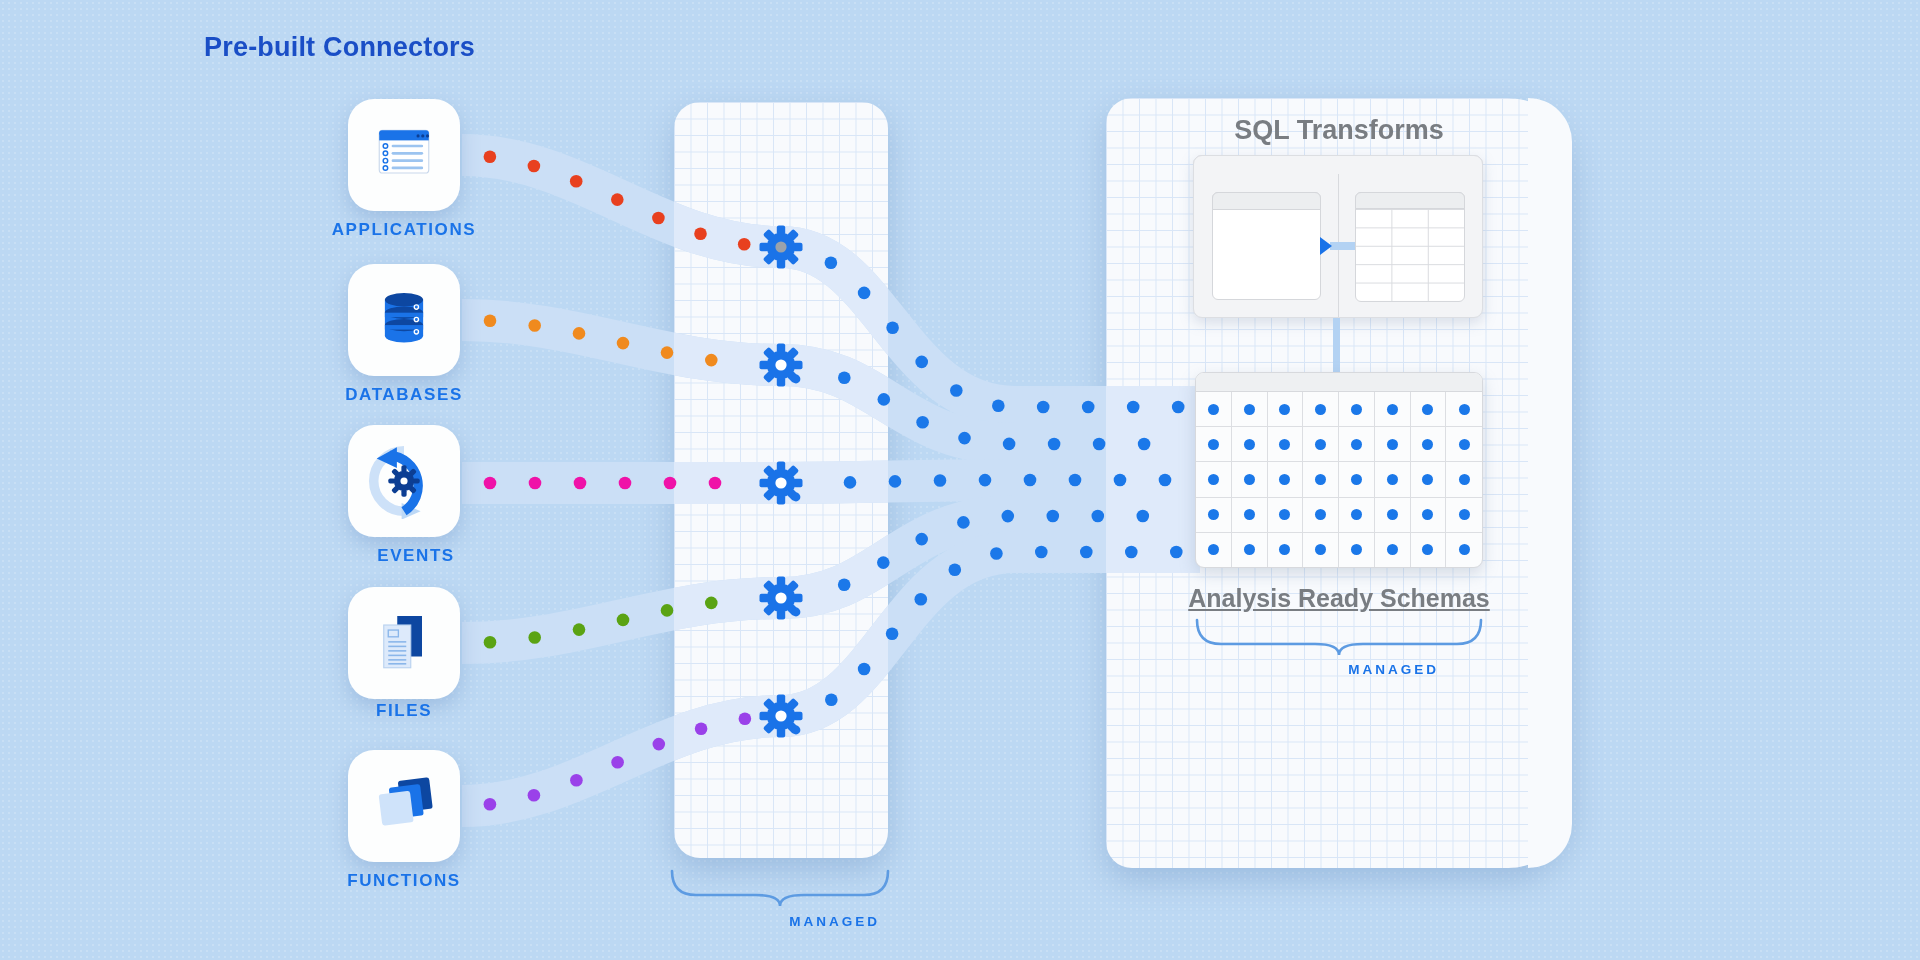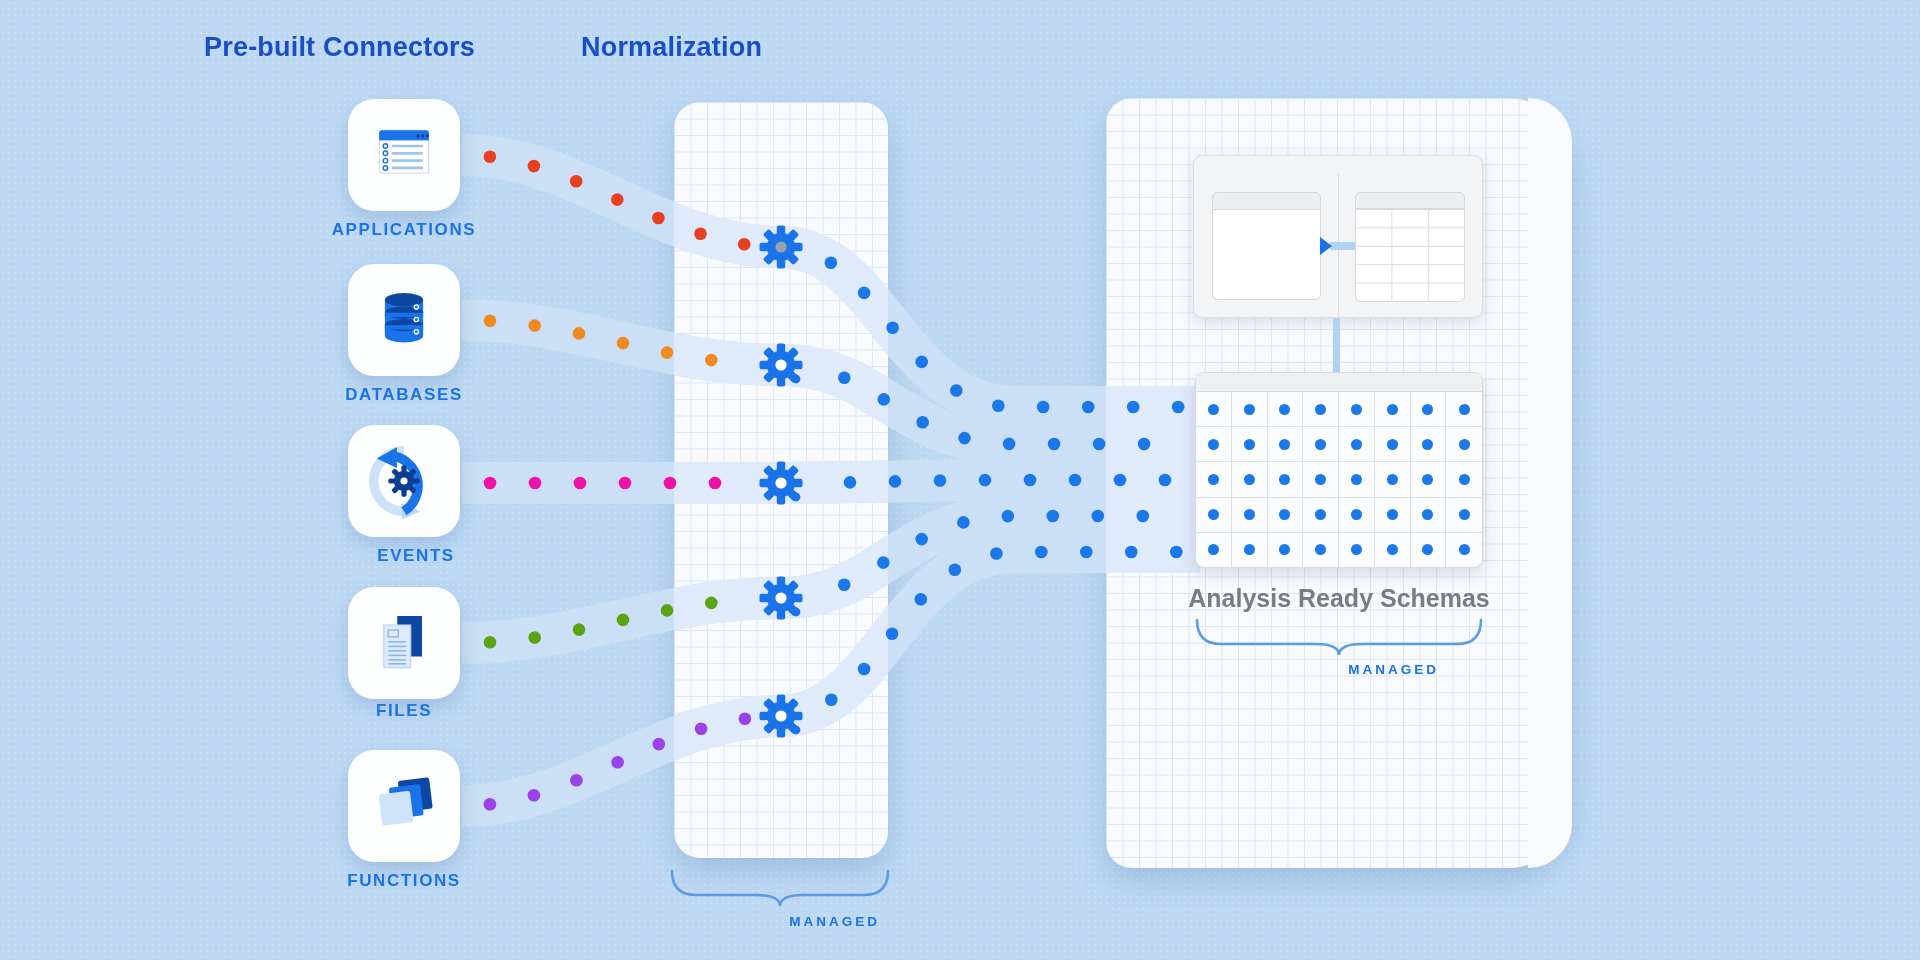--- a/index.html
+++ b/index.html
@@ -100,21 +100,20 @@
     z-index:3;text-align:right;font-size:13.5px;font-weight:700;color:#1a73e8;
     letter-spacing:3px;
   }
 </style>
 </head>
 <body>
 
 <div class="stage">
 
   <div class="abs col-title" style="left:204px;top:32px;width:400px;">Pre-built Connectors</div>
-  <div class="abs col-title" style="left:581px;top:32px;width:400px;">Normalization</div>
 
   <div class="abs panel panel-norm"></div>
   <div class="abs panel panel-dest"></div>
   <div class="abs dest-curl"></div>
 
   <div class="abs tile" style="left:348px;top:99px;">
     <svg width="72" height="72" viewBox="0 0 64 64">
       <rect x="10" y="10" width="44" height="38" rx="3" fill="#ffffff" stroke="#c9d8ec"></rect>
       <rect x="10" y="10" width="44" height="5" rx="2.5" fill="#1a73e8"></rect>
       <rect x="10" y="12" width="44" height="7" fill="#1a73e8"></rect>
@@ -193,20 +192,21 @@
 
   <div class="abs tile" style="left:348px;top:750px;">
     <svg width="72" height="72" viewBox="0 0 64 64">
       <rect x="28" y="8" width="28" height="28" rx="2.5" fill="#0d47a1" transform="rotate(-7 42 22)"></rect>
       <rect x="20" y="14" width="28" height="28" rx="2.5" fill="#1a73e8" transform="rotate(-7 34 28)"></rect>
       <rect x="11" y="20" width="28" height="28" rx="2.5" fill="#cfe3fa" transform="rotate(-7 25 34)"></rect>
     </svg>
   </div>
   <div class="abs conn-label" style="left:284px;top:871px;">FUNCTIONS</div>
 
+  <div class="abs content gray-title" style="left:1139px;top:115px;width:400px;font-size:27px;">SQL Transforms</div>
 
   <div class="abs content card-header"></div>
   <div class="abs content sql-card"></div>
   <div class="abs content card-divider"></div>
   <div class="abs content mini-window"></div>
   <div class="abs content mini-window-bar"></div>
   <div class="abs content mini-table"></div>
   <div class="abs content mini-table-bar"></div>
   <div class="abs content h-connector"></div>
   <div class="abs content h-connector-arrow"></div>
@@ -331,21 +331,21 @@
         </div>
         <div class="schema-cell">
           <span class="dot"></span>
         </div>
         <div class="schema-cell">
           <span class="dot"></span>
         </div>
       </div>
   </div>
 
-  <div class="abs content gray-title" style="left:1139px;top:584px;width:400px;font-size:25px;">Analysis Ready Schemas</div>
+  <div class="abs content gray-title" style="left:1139px;top:584px;width:400px;font-size:25px;text-decoration:underline;">Analysis Ready Schemas</div>
 
   <div class="abs managed" style="left:1239px;top:662px;width:200px;">MANAGED</div>
   <div class="abs managed" style="left:680px;top:914px;width:200px;">MANAGED</div>
 
   <svg id="overlay" class="abs" width="1920" height="960" viewBox="0 0 1920 960">
     <defs>
       <clipPath id="panelclip">
         <rect x="674" y="102" width="214" height="756" rx="26"></rect>
         <rect x="1106" y="98" width="466" height="770" rx="26"></rect>
       </clipPath>

